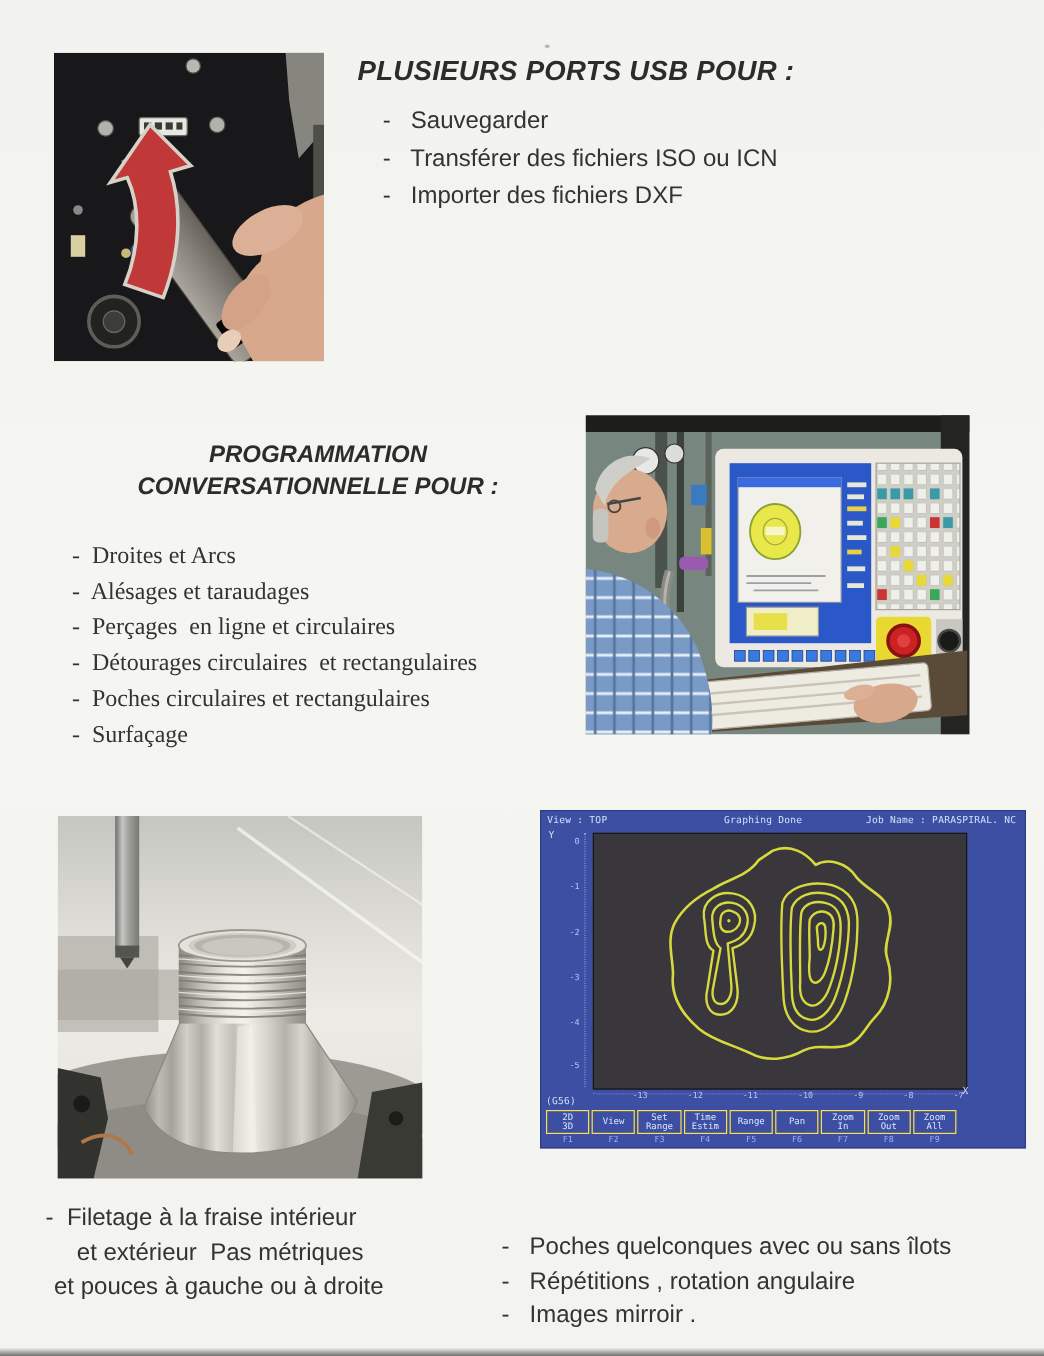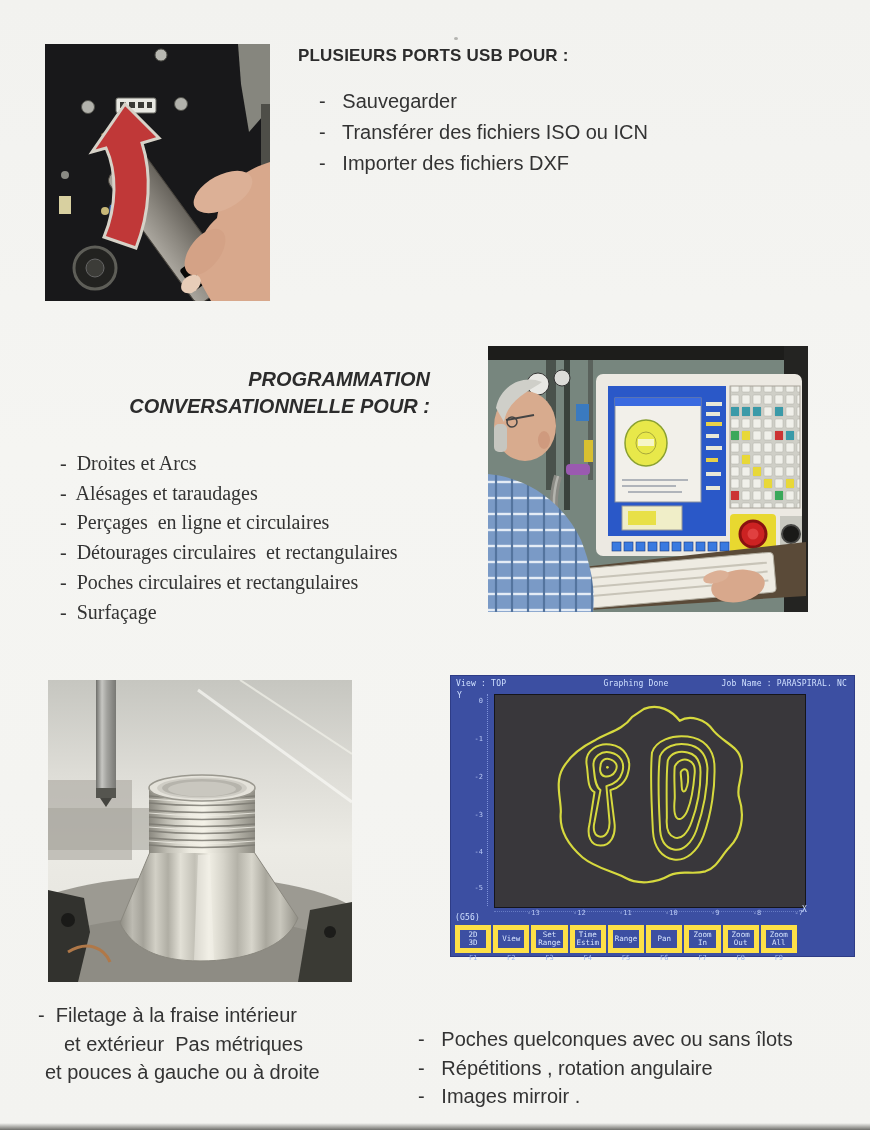--- a/index.html
+++ b/index.html
@@ -4,22 +4,22 @@
 <style>
   html,body{margin:0;padding:0;background:#e8e8e6;}
   .page{position:relative;width:870px;height:1130px;margin:0 auto;overflow:hidden;
         background:linear-gradient(180deg,#f2f2ef 0%,#f5f5f2 40%,#f3f3f0 100%);
         font-family:"Liberation Sans",sans-serif;color:#333;}
   .speck{position:absolute;left:454px;top:37px;width:4px;height:3px;background:#b4b4b0;border-radius:50%;}
   .scan-edge{position:absolute;left:0;bottom:0;width:100%;height:7px;
              background:linear-gradient(180deg,rgba(120,120,118,0) 0%,#8a8a86 80%,#6f6f6b 100%);}
   .photo{position:absolute;}
   .photo svg{display:block;width:100%;height:100%;}
-  .h1{position:absolute;left:298px;top:46px;font-size:17px;font-weight:bold;color:#2c2c2c;letter-spacing:.2px;}
-  .h2{position:absolute;left:100px;top:366px;width:330px;text-align:right;font-size:20px;font-weight:bold;font-style:italic;color:#2c2c2c;line-height:27px;}
+  .h1{position:absolute;left:298px;top:46px;font-size:23px;font-weight:bold;font-style:italic;color:#2c2c2c;letter-spacing:.2px;}
+  .h2{position:absolute;left:100px;top:366px;width:330px;text-align:center;font-size:20px;font-weight:bold;font-style:italic;color:#2c2c2c;line-height:27px;}
   .list{position:absolute;font-size:20px;color:#333;}
   .list .li{white-space:pre-wrap;}
   .usb-list{left:286px;top:86px;line-height:31px;margin-left:33px;}
   .prog-list{left:60px;top:449px;line-height:29.7px;font-family:Liberation Serif, serif;}
   .bl-list{left:38px;top:1001px;line-height:28.5px;}
   .bl-list .indent2{margin-left:26px;}
   .bl-list .indent3{margin-left:7px;}
   .br-list{left:418px;top:1025px;line-height:28.5px;}
 
   
@@ -32,21 +32,21 @@
   .cnc-y{left:6px;top:15px;}
   .cnc-x{left:351px;top:229px;font-size:8px;}
   .cnc-g56{left:4px;top:237px;}
   .cnc-ruler{position:absolute;left:36px;top:18px;height:212px;border-left:1px dotted #90a4e8;opacity:.8;}
   .cnc-ytick{position:absolute;left:16px;width:16px;text-align:right;font-size:7px;color:#bcd;color:#b8c8f4;}
   .cnc-display{position:absolute;left:43px;top:18px;width:312px;height:214px;background:#39373b;border:1px solid #15151a;box-sizing:border-box;}
   .cnc-xrow{position:absolute;left:76px;top:233px;width:276px;display:flex;justify-content:space-between;font-size:7px;color:#b8c8f4;}
   .cnc-dots{position:absolute;left:43px;top:235px;width:312px;border-top:1px dotted #8aa0e0;opacity:.55;}
   .cnc-keys{position:absolute;left:4px;top:249px;width:342px;display:flex;gap:2px;}
   .sk{flex:1;text-align:center;}
-  .sk-box{border:5px solid #fde047;height:18px;display:flex;align-items:center;justify-content:center;
+  .sk-box{border:1px solid #fde047;height:18px;display:flex;align-items:center;justify-content:center;
           font-size:7.5px;line-height:1.05;color:#d8e6ff;white-space:pre-line;}
   .sk-f{display:block;margin-top:1px;font-size:7px;color:#9ab4f0;}
 </style>
 </head>
 <body>
 
 <div class="page">
   <div class="speck"></div>
 
   <div class="photo" style="left:45px;top:44px;width:225px;height:257px;">

